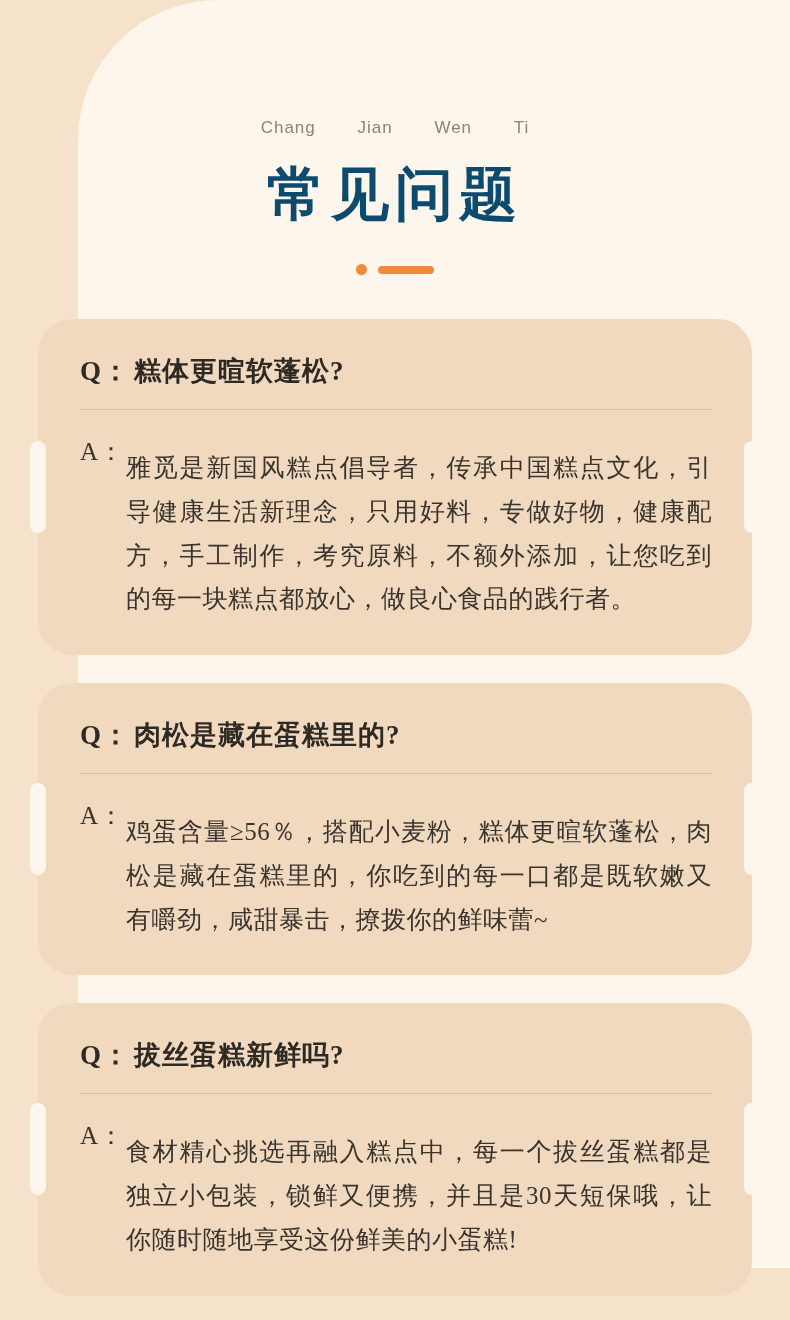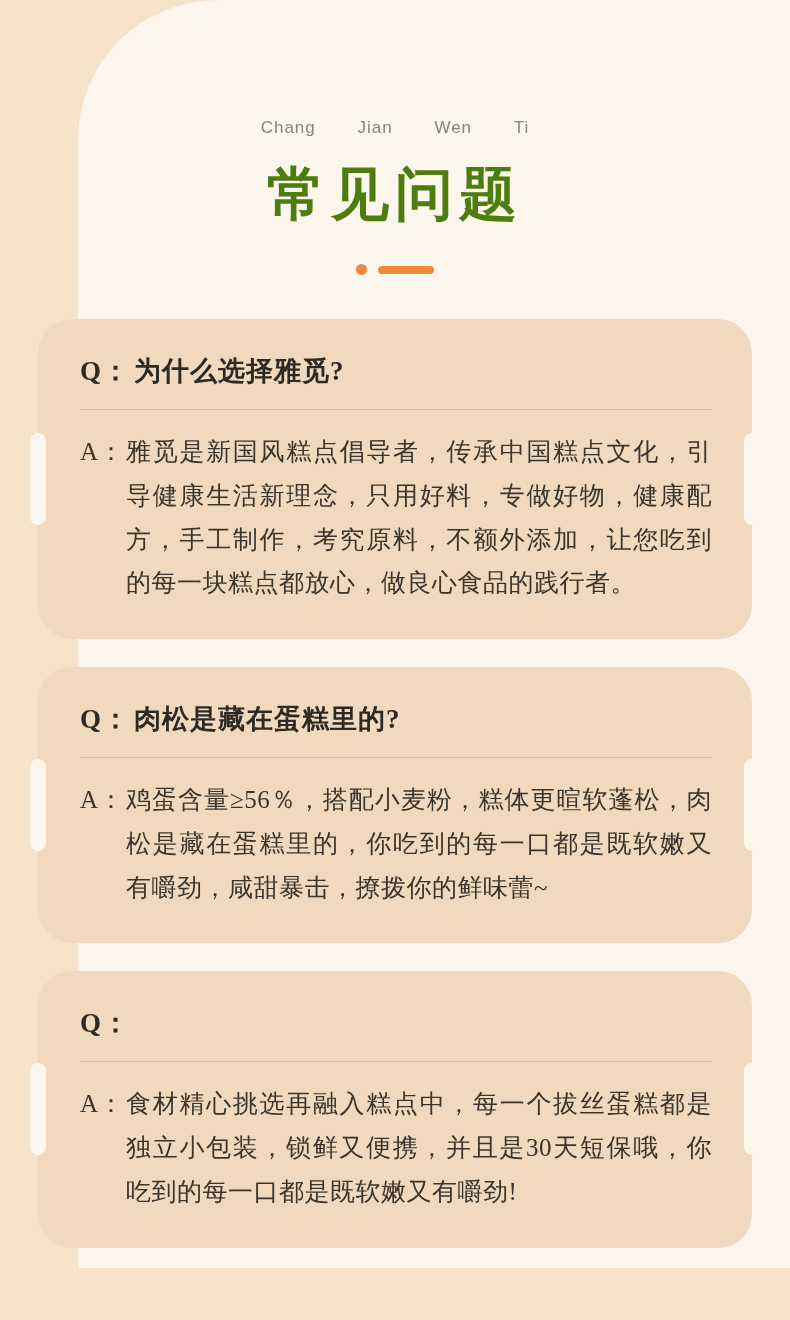--- a/index.html
+++ b/index.html
@@ -70,21 +70,21 @@
   .pinyin span {
     display: inline-block;
     margin: 0 18px;
   }
   .title-cn {
     margin-top: 18px;
     font-family: "DejaVu Serif", serif;
     font-weight: bold;
     font-size: 58px;
     letter-spacing: 6px;
-    color: #4d7c0f;
+    color: #0c4a6e;
   }
   .divider {
     margin-top: 30px;
     display: flex;
     align-items: center;
     justify-content: center;
     gap: 11px;
   }
   .divider .dot {
     width: 11px;
@@ -153,20 +153,21 @@
     color: #3a342d;
     letter-spacing: 0.5px;
   }
   .a-mark {
     flex: 0 0 auto;
     margin-right: 2px;
   }
   .a-text {
     flex: 1 1 auto;
     text-align: justify;
+    margin-top: 16px;
   }
 </style>
 </head>
 <body>
 
 <div class="bg-peach"></div>
 <div class="bg-cream"></div>
 <div class="bg-bottom-strip"></div>
 <div class="bg-bottom-cream"></div>
 
@@ -184,21 +185,21 @@
       <span class="dot"></span>
       <span class="bar"></span>
     </div>
   </div>
 
   <div class="faq-list">
 
     <div class="faq-card">
       <div class="q-row">
         <span class="q-mark">Q：</span>
-        <span>为什么选择雅觅?</span>
+        <span>糕体更暄软蓬松?</span>
       </div>
       <div class="q-sep"></div>
       <div class="a-row">
         <span class="a-mark">A：</span>
         <span class="a-text">雅觅是新国风糕点倡导者，传承中国糕点文化，引导健康生活新理念，只用好料，专做好物，健康配方，手工制作，考究原料，不额外添加，让您吃到的每一块糕点都放心，做良心食品的践行者。</span>
       </div>
     </div>
 
     <div class="faq-card">
       <div class="q-row">
@@ -208,22 +209,23 @@
       <div class="q-sep"></div>
       <div class="a-row">
         <span class="a-mark">A：</span>
         <span class="a-text">鸡蛋含量≥56％，搭配小麦粉，糕体更暄软蓬松，肉松是藏在蛋糕里的，你吃到的每一口都是既软嫩又有嚼劲，咸甜暴击，撩拨你的鲜味蕾~</span>
       </div>
     </div>
 
     <div class="faq-card">
       <div class="q-row">
         <span class="q-mark">Q：</span>
+        <span>拔丝蛋糕新鲜吗?</span>
       </div>
       <div class="q-sep"></div>
       <div class="a-row">
         <span class="a-mark">A：</span>
-        <span class="a-text">食材精心挑选再融入糕点中，每一个拔丝蛋糕都是独立小包装，锁鲜又便携，并且是30天短保哦，你吃到的每一口都是既软嫩又有嚼劲!</span>
+        <span class="a-text">食材精心挑选再融入糕点中，每一个拔丝蛋糕都是独立小包装，锁鲜又便携，并且是30天短保哦，让你随时随地享受这份鲜美的小蛋糕!</span>
       </div>
     </div>
 
   </div>
 </div>
 
 </body></html>

